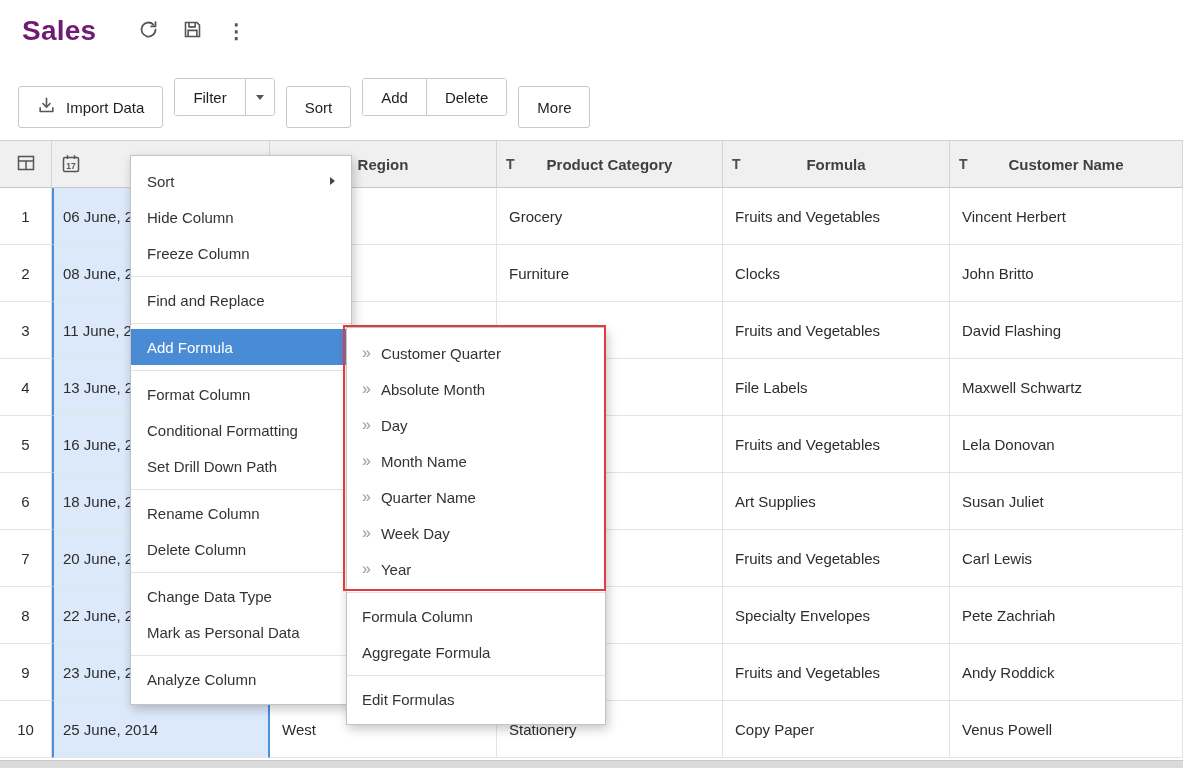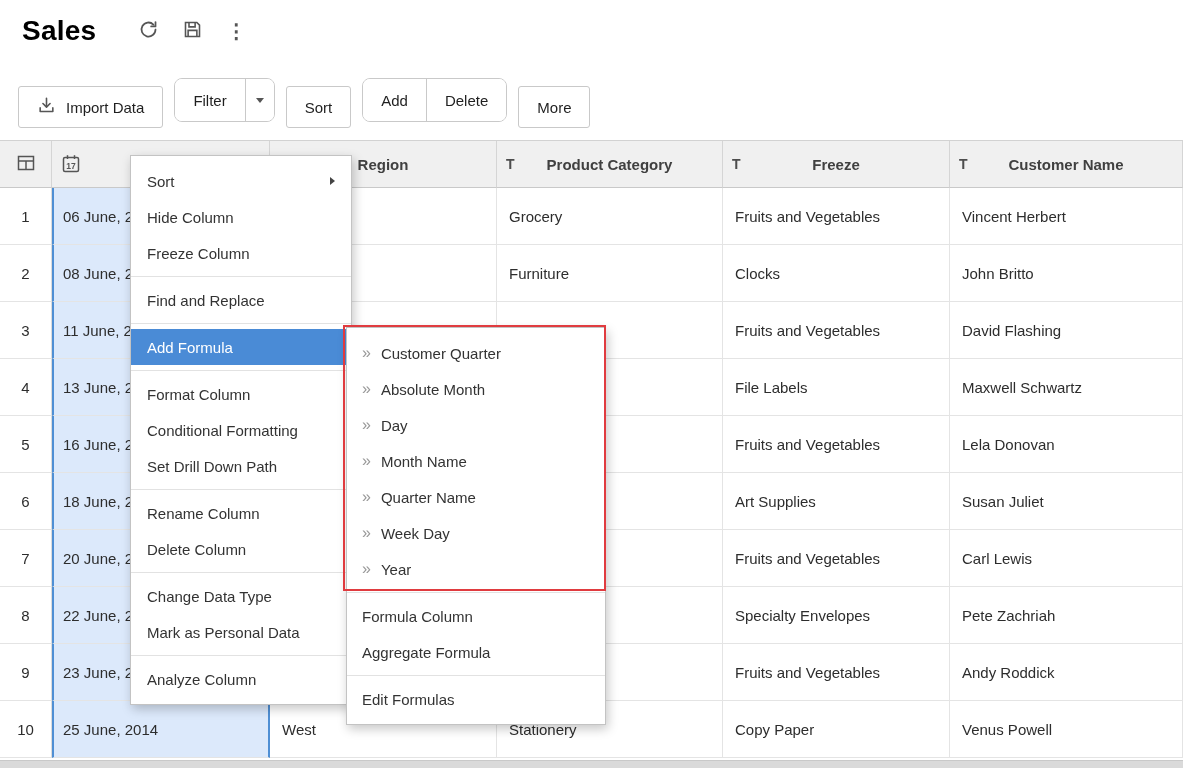--- a/index.html
+++ b/index.html
@@ -4,32 +4,32 @@
 <style>
   html, body { margin:0; padding:0; }
   body {
     width:1183px; height:768px; overflow:hidden; position:relative;
     background:#ffffff; font-family:"Liberation Sans", sans-serif;
     -webkit-font-smoothing:antialiased;
   }
 
   
   .titlebar { position:absolute; left:22px; top:8px; height:46px; display:flex; align-items:center; }
-  .page-title { font-size:28px; font-weight:700; color:#000000; margin:0 38px 0 0; letter-spacing:.2px; }
+  .page-title { font-size:28px; font-weight:700; color:#701a75; margin:0 38px 0 0; letter-spacing:.2px; }
   .tb-btn { background:none; border:none; padding:4px; margin-right:15px; cursor:pointer; display:flex; align-items:center; }
   .kebab { font-size:20px; color:#555; font-weight:700; line-height:1; }
 
   
   .toolbar { position:absolute; left:18px; top:78px; height:42px; display:flex; gap:11px; }
   .btn {
     height:42px; box-sizing:border-box; display:flex; align-items:center; gap:10px;
     padding:0 18px; border:1px solid #c9c9c9; border-radius:3px; background:#fff;
     font-size:15px; color:#1f1f1f; font-family:inherit; cursor:pointer; white-space:nowrap;margin-top:8px;
   }
-  .grp { height:44px; box-sizing:border-box; display:flex; border:1px solid #c9c9c9; border-radius:8px; overflow:hidden; }
+  .grp { height:38px; box-sizing:border-box; display:flex; border:1px solid #c9c9c9; border-radius:3px; overflow:hidden; }
   .grp button { border:none; background:#fff; font-size:15px; color:#1f1f1f; padding:0 18px; font-family:inherit; cursor:pointer; }
   .grp .divided { border-left:1px solid #c9c9c9; }
   .grp .caret-part { padding:0 10px; display:flex; align-items:center; }
   .tri-down { width:0; height:0; border-left:4px solid transparent; border-right:4px solid transparent; border-top:5px solid #555; }
 
   
   .table { position:absolute; left:0; top:140px; width:1183px; }
   .r { display:grid; grid-template-columns:52px 218px 227px 226px 227px 233px; }
   .thead { height:47px; border-top:1px solid #d2d2d2; }
   .hc {
@@ -158,21 +158,21 @@
       <div class="hc">
         <span class="hicon ttype">T</span>
         <span>Region</span>
       </div>
       <div class="hc">
         <span class="hicon ttype">T</span>
         <span>Product Category</span>
       </div>
       <div class="hc">
         <span class="hicon ttype">T</span>
-        <span>Freeze</span>
+        <span>Formula</span>
       </div>
       <div class="hc">
         <span class="hicon ttype">T</span>
         <span>Customer Name</span>
       </div>
     </div>
 
     <div class="r row">
       <div class="c num">1</div>
       <div class="c sel">06 June, 2014</div>

